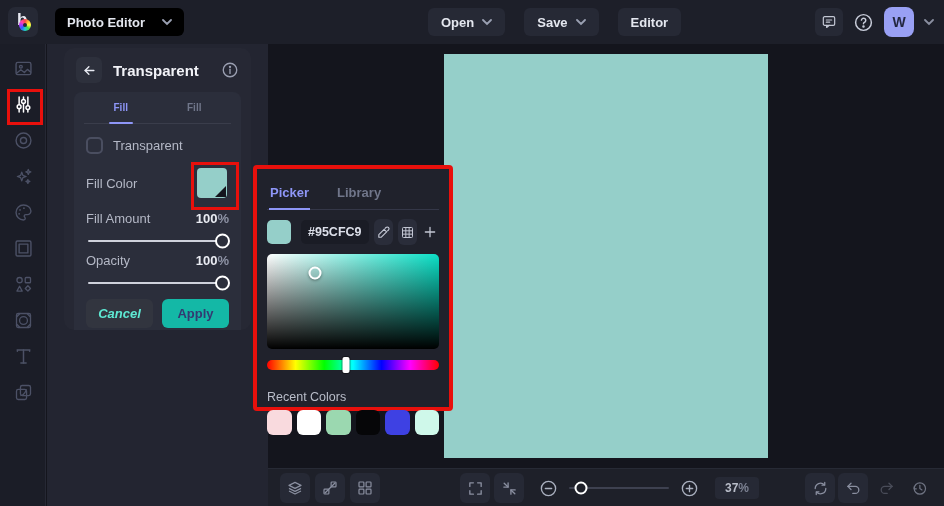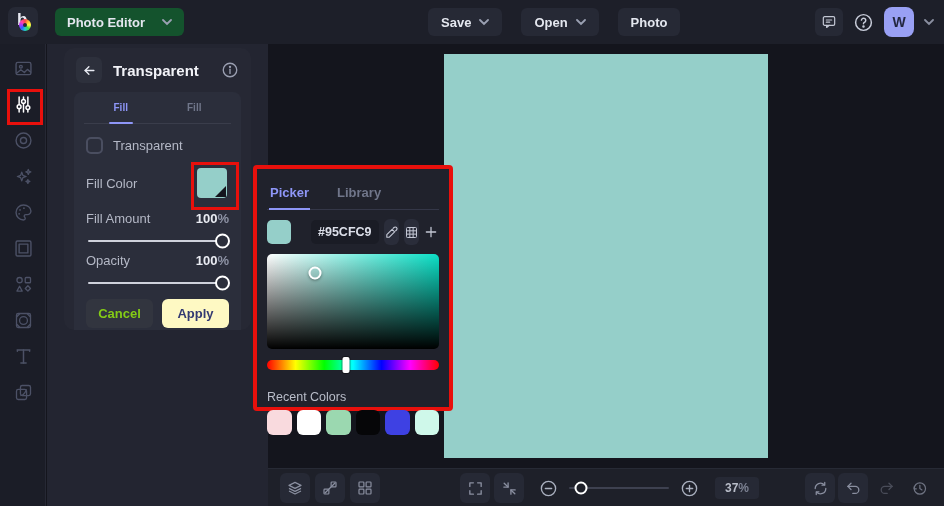--- a/index.html
+++ b/index.html
@@ -7,21 +7,21 @@
   body { font-family:"Liberation Sans", sans-serif; background:#14151d; color:#e7e9f0; position:relative; }
   svg { display:block; }
 
   
   .topbar { position:absolute; top:0; left:0; right:0; height:44px; background:#1d1f29; display:flex; align-items:center; z-index:40; }
   .logo { width:30px; height:30px; margin-left:8px; background:#262935; border-radius:7px; position:relative; cursor:pointer; }
   .logo .b { position:absolute; left:9px; top:3px; font-weight:bold; font-size:17px; color:#e8eaf2; }
   .logo .wheel { position:absolute; left:11px; top:12px; width:12px; height:12px; border-radius:50%;
     background:conic-gradient(#f44,#fb3,#ff4,#4d4,#2cc,#36f,#a3f,#f4a,#f44); }
   .logo .wheel::after { content:""; position:absolute; left:4px; top:4px; width:4px; height:4px; border-radius:50%; background:#262935; }
-  .menu-btn { margin-left:17px; height:28px; background:#14532d; border-radius:6px; display:flex; align-items:center; gap:17px; padding:0 12px; font-size:13px; font-weight:bold; color:#e4e7ef; cursor:pointer; }
+  .menu-btn { margin-left:17px; height:28px; background:#000000; border-radius:6px; display:flex; align-items:center; gap:17px; padding:0 12px; font-size:13px; font-weight:bold; color:#e4e7ef; cursor:pointer; }
   .topbar-center { position:absolute; left:428px; top:8px; display:flex; gap:19px; }
   .tb-btn { height:28px; background:#262935; border-radius:6px; display:flex; align-items:center; gap:8px; padding:0 13px; font-size:13px; font-weight:bold; color:#e4e7ef; cursor:pointer; }
   .topbar-right { position:absolute; right:10px; top:0; height:44px; display:flex; align-items:center; gap:10px; }
   .chat-btn { width:28px; height:28px; background:#262935; border-radius:6px; display:flex; align-items:center; justify-content:center; color:#c3c7d4; cursor:pointer; }
   .help-btn { color:#c9cdda; cursor:pointer; display:flex; }
   .avatar { width:30px; height:30px; border-radius:8px; background:#99a0f4; color:#232740; font-weight:bold; font-size:14px; display:flex; align-items:center; justify-content:center; cursor:pointer; }
   .chev { color:#8a8fa0; }
 
   
   .content { position:absolute; top:44px; left:0; right:0; bottom:0; }
@@ -53,22 +53,22 @@
   .fill-swatch::after { content:""; position:absolute; right:1px; bottom:1px; width:0; height:0; border-left:11px solid transparent; border-bottom:11px solid #14151d; }
   .swatch-wrap::before { content:""; position:absolute; left:-6px; top:-6px; width:42px; height:42px; border:3px solid #e8100c; z-index:5; pointer-events:none; }
   .slider-row { margin-top:11px; }
   .slider-head { display:flex; justify-content:space-between; align-items:center; }
   .slider-val { font-size:13px; font-weight:bold; color:#e9ebf2; }
   .slider-val .pct { color:#8e93a5; }
   .slider-track { position:relative; height:2px; background:#cfd2dc; border-radius:2px; margin:14px 2px 6px; cursor:pointer; }
   .slider-handle { position:absolute; right:-3px; top:50%; transform:translateY(-50%); width:15px; height:15px; border:2.5px solid #ffffff; border-radius:50%; background:#2b2e3b; cursor:grab; }
   .btn-row { display:flex; gap:9px; margin-top:15px; }
   .btn { flex:1; height:29px; border:none; border-radius:6px; font-family:inherit; font-size:13px; font-weight:bold; cursor:pointer; }
-  .btn-cancel { background:#32353f; color:#84cc16; }
-  .btn-apply { background:#fef9c3; color:#333a72; }
+  .btn-cancel { background:#32353f; color:#5eead4;font-style:italic; }
+  .btn-apply { background:#14b8a6; color:#333a72; }
 
   
   .canvas-area { position:absolute; left:268px; right:0; top:0; bottom:0; background:#14151d; }
   .canvas { position:absolute; left:176px; top:10px; width:324px; height:404px; }
 
   
   .bottombar { position:absolute; left:0; right:0; bottom:0; height:38px; background:#1e2029; border-top:1px solid #272a35; }
   .bb-btn { width:30px; height:30px; border-radius:6px; display:flex; align-items:center; justify-content:center; color:#8a8fa0; cursor:pointer; }
   .bb-btn.bg { background:#262935; }
   .bb-left { position:absolute; left:12px; top:4px; display:flex; gap:5px; }
@@ -82,21 +82,21 @@
   .dim45 { opacity:.4; }
   .dim75 { opacity:.75; }
 
   
   .picker-popup { position:absolute; left:253px; top:121px; width:200px; height:246px; background:#20222c; border:4px solid #e8100c; border-radius:4px; z-index:30; padding:6px 10px 10px; }
   .ptabs { display:flex; gap:26px; border-bottom:1px solid #343748; padding:4px 2px 0; }
   .ptab { font-size:13px; font-weight:bold; color:#70768a; padding:6px 1px 8px; cursor:pointer; }
   .ptab.active { color:#8e96f7; border-bottom:2px solid #8e96f7; margin-bottom:-1px; }
   .hex-row { display:flex; align-items:center; margin-top:9px; }
   .hex-swatch { width:24px; height:24px; border-radius:5px; cursor:pointer; flex:none; }
-  .hex-field { margin-left:20px; background:#1a1c25; border-radius:5px; padding:5px 7px; font-size:12.5px; font-weight:bold; color:#dde0ea; cursor:text; }
+  .hex-field { margin-left:10px; background:#1a1c25; border-radius:5px; padding:5px 7px; font-size:12.5px; font-weight:bold; color:#dde0ea; cursor:text; }
   .hex-spacer { flex:1; }
   .icon-btn-sm { width:26px; height:26px; border-radius:6px; background:#2a2d3a; color:#c3c7d4; display:flex; align-items:center; justify-content:center; cursor:pointer; margin-left:5px; }
   .icon-btn-plain { width:24px; height:26px; color:#c3c7d4; display:flex; align-items:center; justify-content:center; cursor:pointer; margin-left:4px; }
   .sv-box { height:95px; border-radius:5px; margin-top:9px; position:relative; cursor:crosshair;
     background:linear-gradient(to bottom, rgba(0,0,0,0), #000), linear-gradient(to right, #fff, var(--hue-color,#0bdfc6)); }
   .sv-cursor { position:absolute; left:var(--x,28%); top:var(--y,20%); width:13px; height:13px; border:2px solid #fff; border-radius:50%; transform:translate(-50%,-50%); box-shadow:0 1px 3px rgba(0,0,0,.4); }
   .hue-bar { height:10px; border-radius:5px; margin-top:11px; position:relative; cursor:pointer;
     background:linear-gradient(to right,#f00 0%,#ff0 16.6%,#0f0 33.3%,#0ff 50%,#00f 66.6%,#f0f 83.3%,#f00 100%); }
   .hue-handle { position:absolute; left:var(--pos,46%); top:-3px; width:7px; height:16px; background:#fff; border-radius:2px; transform:translateX(-50%); box-shadow:0 0 0 1px rgba(0,0,0,.35); cursor:grab; }
   .recent-label { margin-top:20px; font-size:12.5px; color:#b9bdc9; }
@@ -113,33 +113,33 @@
   </div>
   <div class="menu-btn">
     <span>Photo Editor</span>
     <svg width="10" height="7" viewBox="0 0 10 7">
         <path d="M1 1l4 4 4-4" fill="none" stroke="#9aa0b2" stroke-width="1.8" stroke-linecap="round"></path>
       </svg>
   </div>
 
   <div class="topbar-center">
     <div class="tb-btn">
+      <span>Open</span>
+      <svg width="10" height="7" viewBox="0 0 10 7">
+          <path d="M1 1l4 4 4-4" fill="none" stroke="#9aa0b2" stroke-width="1.8" stroke-linecap="round"></path>
+        </svg>
+    </div>
+    <div class="tb-btn">
       <span>Save</span>
       <svg width="10" height="7" viewBox="0 0 10 7">
           <path d="M1 1l4 4 4-4" fill="none" stroke="#9aa0b2" stroke-width="1.8" stroke-linecap="round"></path>
         </svg>
     </div>
     <div class="tb-btn">
-      <span>Open</span>
-      <svg width="10" height="7" viewBox="0 0 10 7">
-          <path d="M1 1l4 4 4-4" fill="none" stroke="#9aa0b2" stroke-width="1.8" stroke-linecap="round"></path>
-        </svg>
-    </div>
-    <div class="tb-btn">
-      <span>Photo</span>
+      <span>Editor</span>
     </div>
   </div>
 
   <div class="topbar-right">
     <div class="chat-btn">
       <svg width="16" height="16" viewBox="0 0 24 24" fill="none" stroke="currentColor" stroke-width="1.8" stroke-linecap="round" stroke-linejoin="round">
           <rect x="3.5" y="4" width="17" height="13" rx="2"></rect>
           <path d="M8 9h8M8 12.2h5"></path>
           <path d="M8.5 17v3.2L12.5 17"></path>
         </svg>

